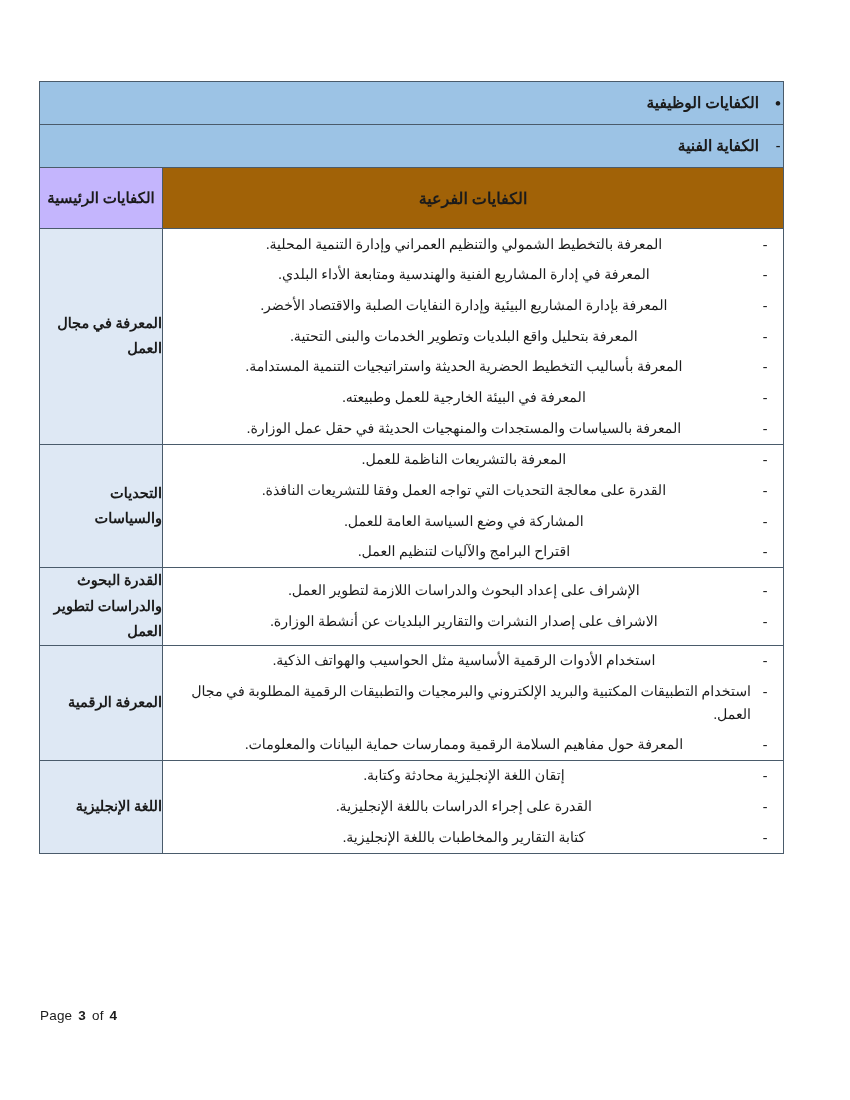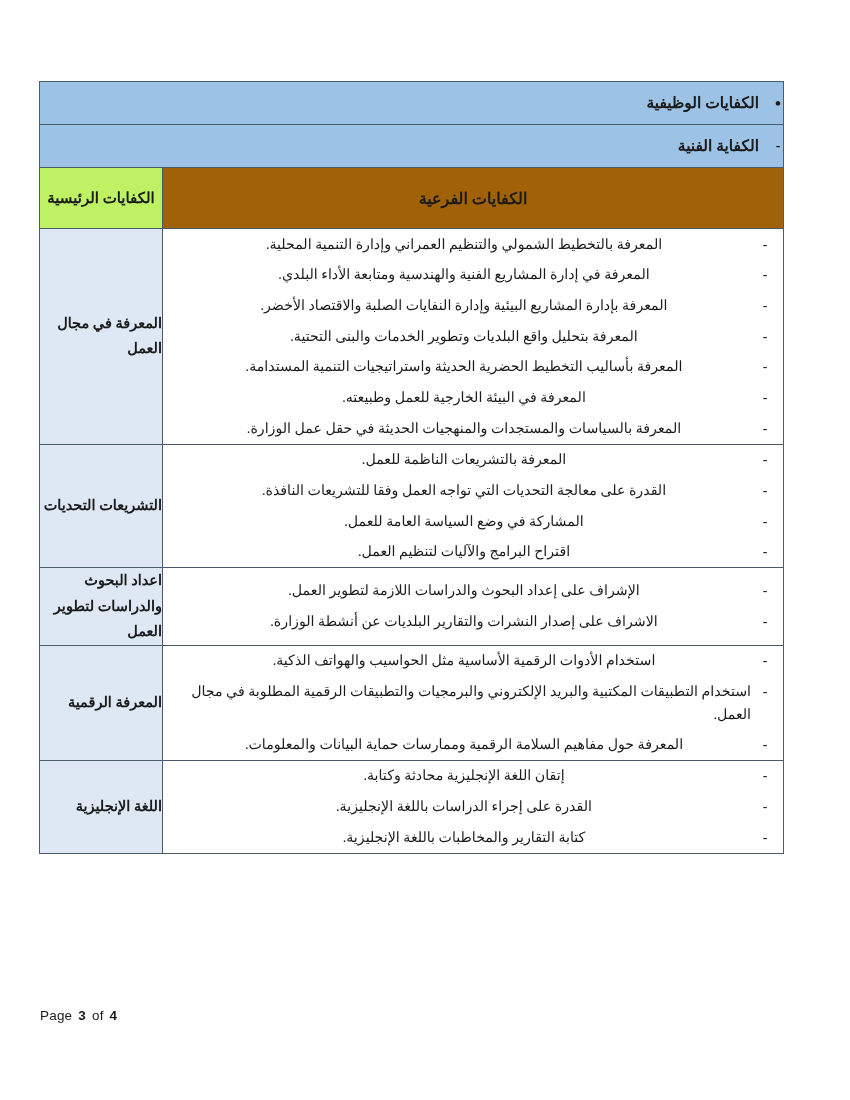--- a/index.html
+++ b/index.html
@@ -57,21 +57,21 @@
     font-size: 14px;
     width: 10px;
     text-align: center;
     display: inline-block;
     color: #1b1b1b;
   }
   .banner-marker.bullet { font-size: 17px; line-height: 1; }
 
   
   .colhead-main {
-    background: #bef264;
+    background: #c4b5fd;
     height: 60px;
     text-align: center;
     font-size: 15px;
     font-weight: bold;
     color: #1b1b1b;
   }
   .colhead-sub {
     background: #a16207;
     height: 60px;
     text-align: center;
@@ -225,36 +225,36 @@
               <li>
                 <span class="dash">-</span>
                 <span class="txt">المشاركة في وضع السياسة العامة للعمل.</span>
               </li>
               <li>
                 <span class="dash">-</span>
                 <span class="txt">اقتراح البرامج والآليات لتنظيم العمل.</span>
               </li>
             </ul>
           </td>
-          <td class="cat-cell">التشريعات التحديات</td>
+          <td class="cat-cell">التحديات والسياسات</td>
         </tr>
         <tr>
           <td class="items-cell">
             <ul class="items">
               <li>
                 <span class="dash">-</span>
                 <span class="txt">الإشراف على إعداد البحوث والدراسات اللازمة لتطوير العمل.</span>
               </li>
               <li>
                 <span class="dash">-</span>
                 <span class="txt">الاشراف على إصدار النشرات والتقارير البلديات عن أنشطة الوزارة.</span>
               </li>
             </ul>
           </td>
-          <td class="cat-cell">اعداد البحوث والدراسات لتطوير العمل</td>
+          <td class="cat-cell">القدرة البحوث والدراسات لتطوير العمل</td>
         </tr>
         <tr>
           <td class="items-cell">
             <ul class="items">
               <li>
                 <span class="dash">-</span>
                 <span class="txt">استخدام الأدوات الرقمية الأساسية مثل الحواسيب والهواتف الذكية.</span>
               </li>
               <li class="wide">
                 <span class="dash">-</span>

